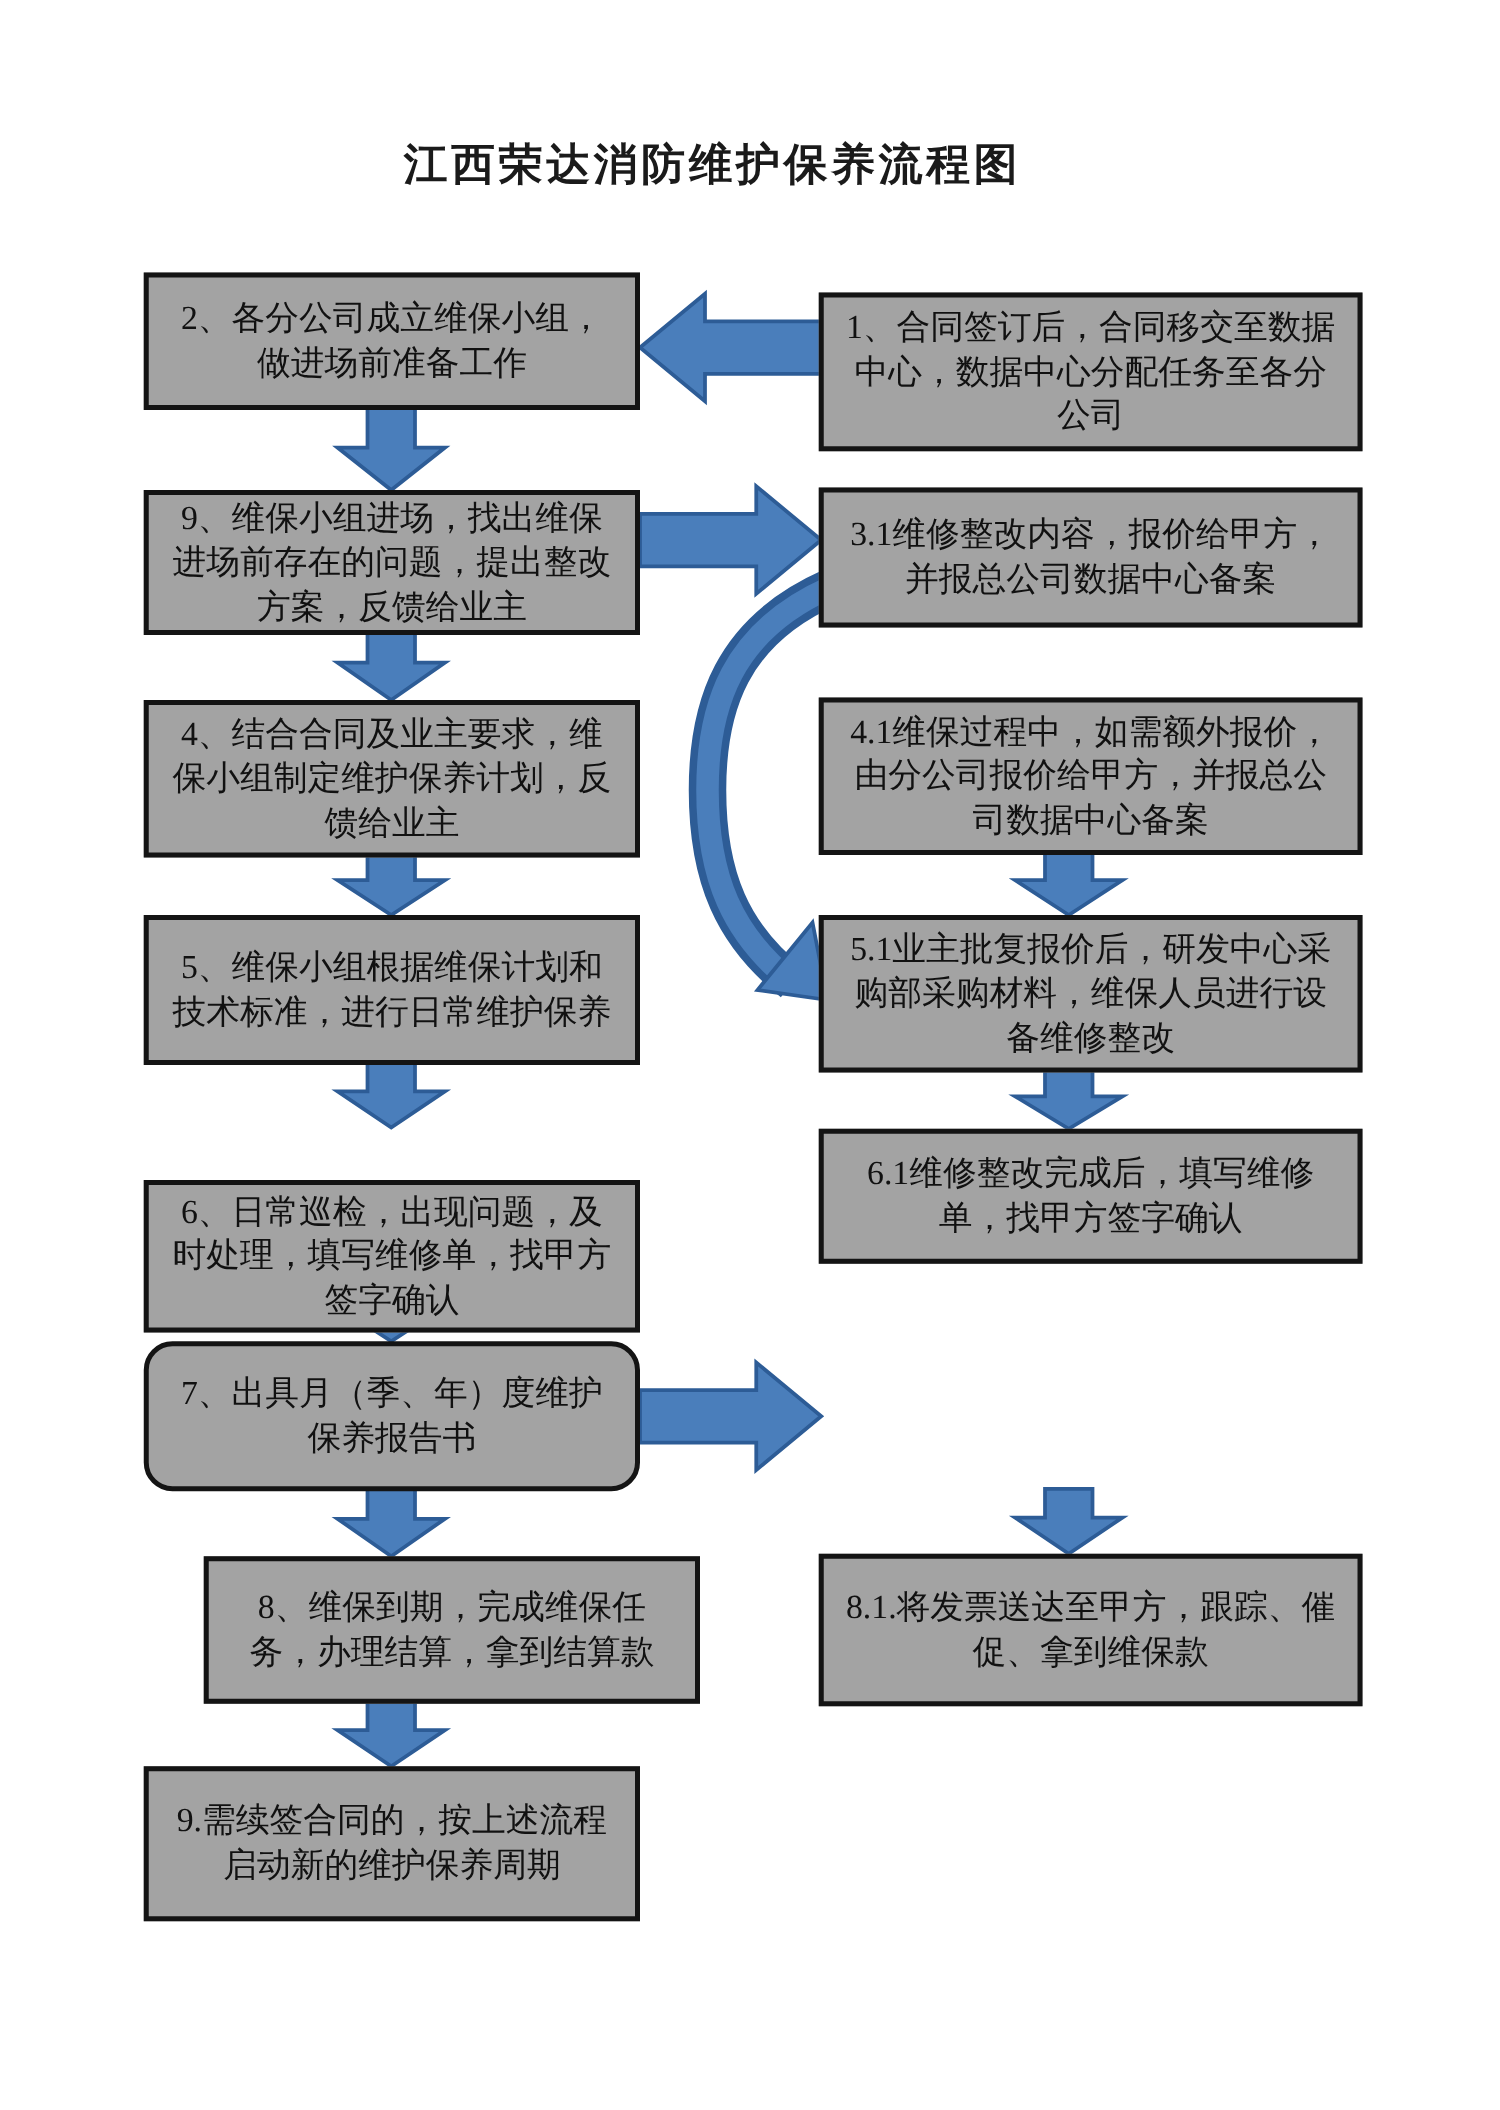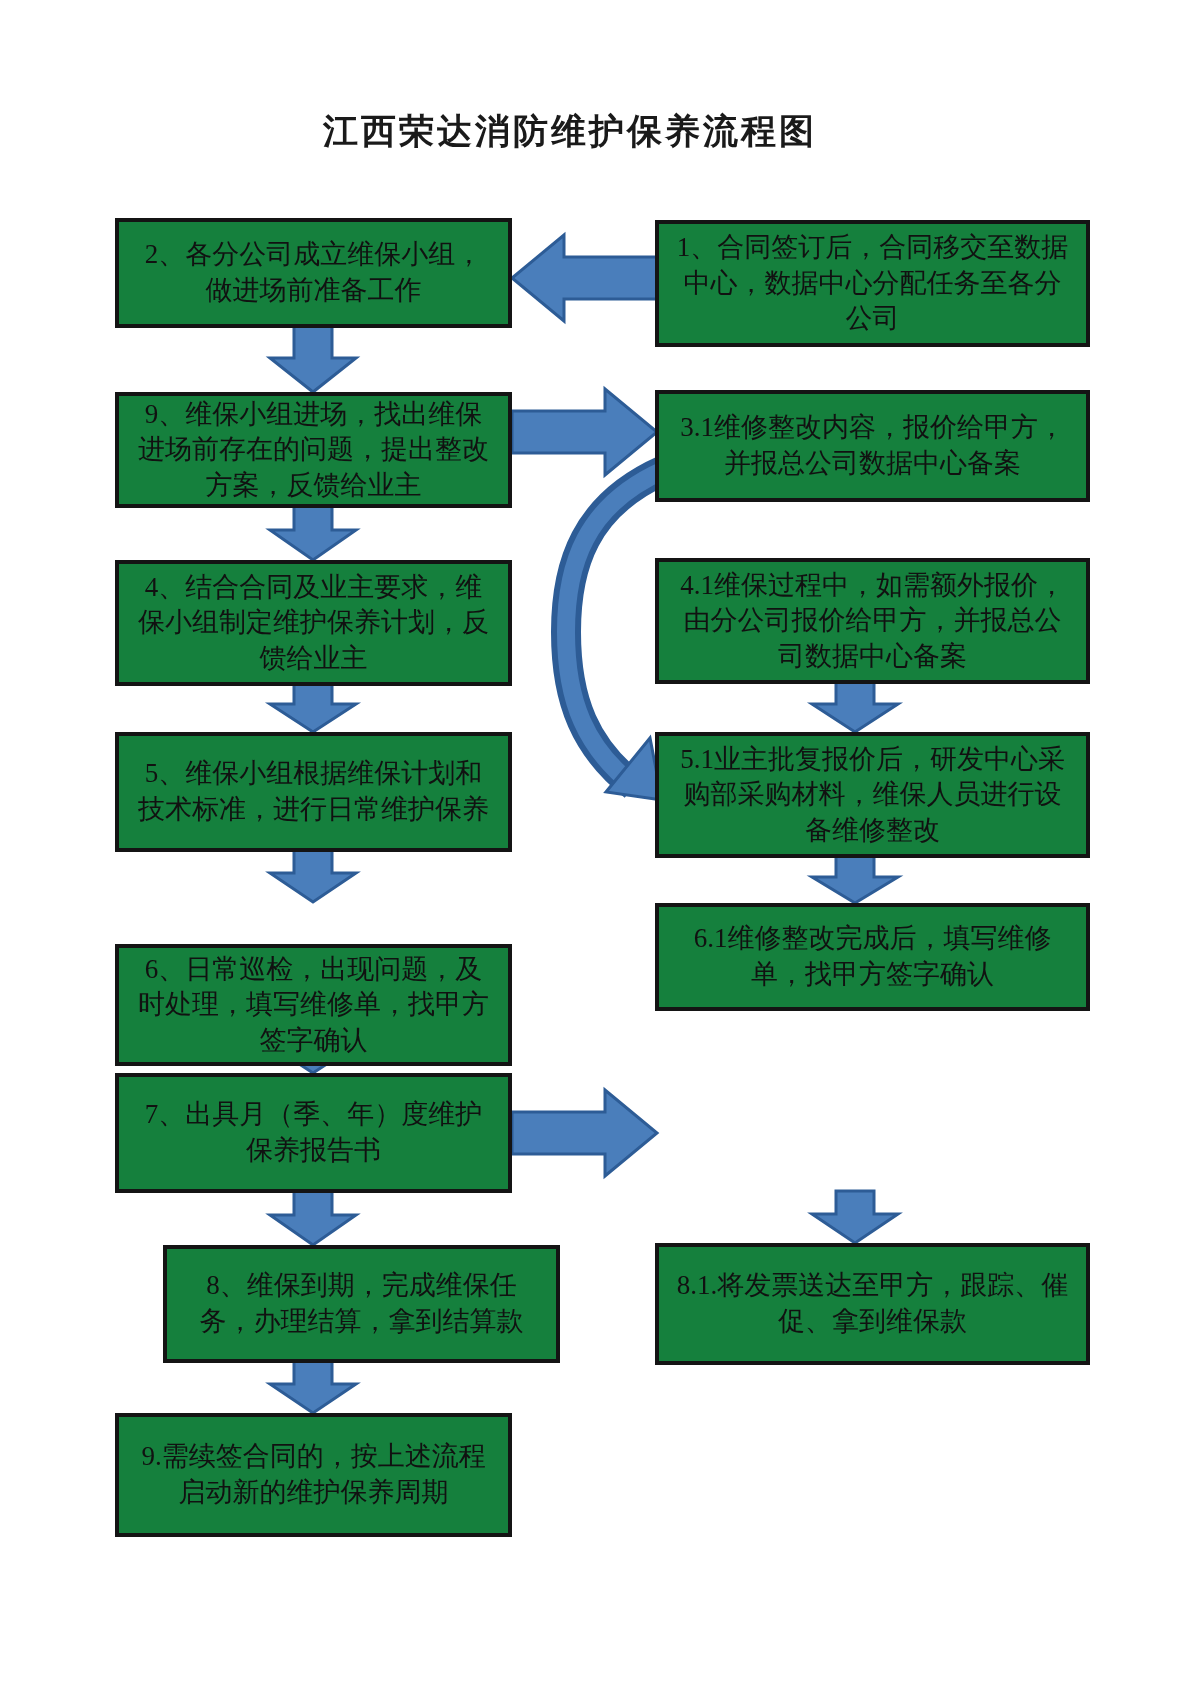--- a/index.html
+++ b/index.html
@@ -29,45 +29,45 @@
   }
   #arrow-layer {
     position: absolute;
     top: 0;
     left: 0;
     width: 1200px;
     height: 1688px;
   }
   .box {
     position: absolute;
-    background: #15803d;
+    background: #a3a3a3;
     border: 4px solid #141414;
     box-sizing: border-box;
     display: flex;
     align-items: center;
     justify-content: center;
     text-align: center;
     font-size: 27px;
     line-height: 1.32;
     color: #111111;
     padding: 4px 14px;
   }
   .col-left  { left: 115px; width: 397px; }
   .col-right { left: 655px; width: 435px; }
 
   #b2  { top: 218px;  height: 110px; }
   #b3  { top: 392px;  height: 116px; }
   #b4  { top: 560px;  height: 126px; }
   #b5  { top: 732px;  height: 120px; }
   #b6  { top: 902px;  height: 122px; margin-top: 42px; }
-  #b7  { top: 1073px; height: 120px; }
+  #b7  { top: 1073px; height: 120px; border-radius: 23px; }
   #b8  { top: 1245px; height: 118px; margin-left: 48px; }
   #b9  { top: 1413px; height: 124px; }
 
-  #b1  { top: 220px;  height: 127px; }
+  #b1  { top: 234px;  height: 127px; }
   #b31 { top: 390px;  height: 112px; }
   #b41 { top: 558px;  height: 126px; }
   #b51 { top: 732px;  height: 126px; }
   #b61 { top: 903px;  height: 108px; }
   #b71 { top: 1073px; height: 120px; }
   #b81 { top: 1243px; height: 122px; }
 </style>
 </head>
 <body>
 

